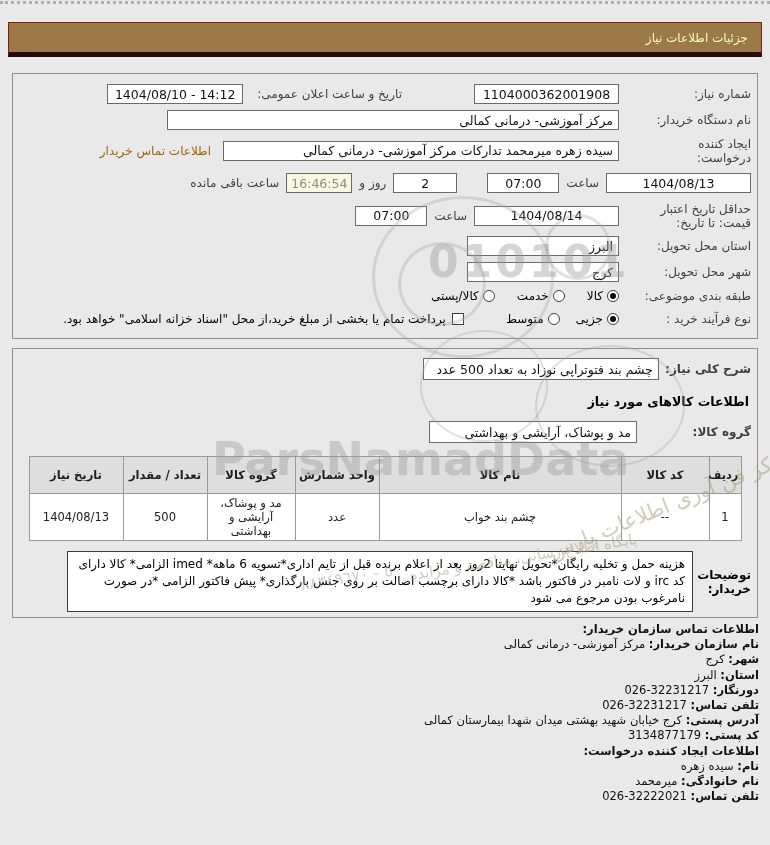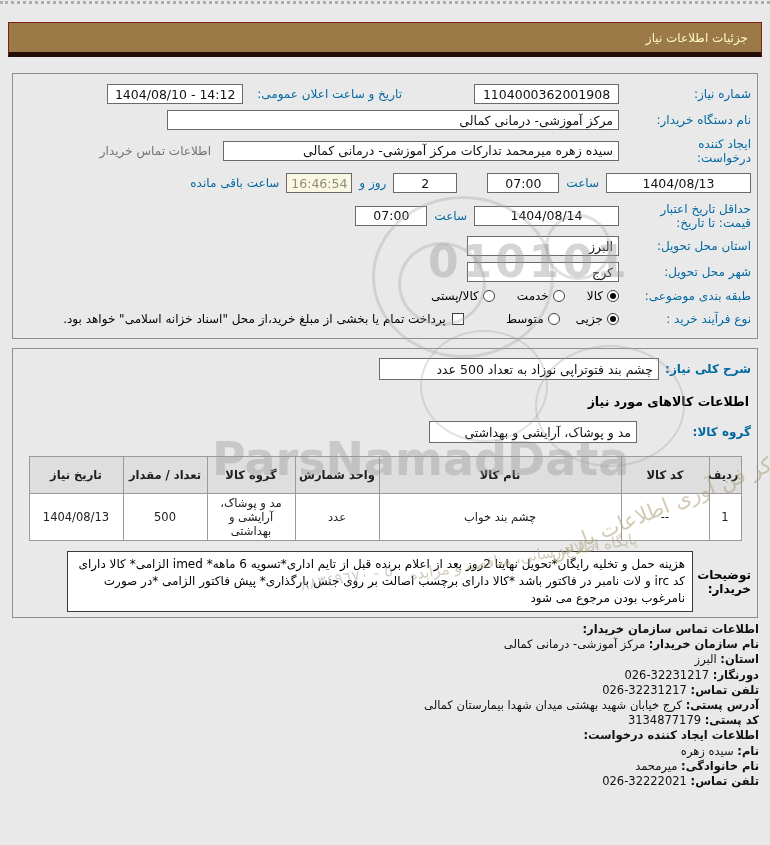--- a/index.html
+++ b/index.html
@@ -11,28 +11,28 @@
   .title-bar { position:absolute; top:22px; right:8px; left:8px; height:35px;
     background:#9c7a48; border:1px solid #7c2016; border-bottom:5px solid #240d06;
     display:flex; align-items:center; padding-right:13px; color:#fef9c3; font-size:12px; z-index:2; }
 
   .sec { position:absolute; right:12px; left:12px; border:1px solid #8f8f8f; z-index:2; }
   .sec1 { top:73px; height:266px; padding:9px 6px 6px 6px; display:flex; flex-direction:column; gap:4px; }
   .sec2 { top:348px; height:270px; padding:8px 6px; }
 
   .row { display:flex; align-items:center; }
   .lblcol { flex:0 0 132px; padding-left:4px; }
-  .lbl { font-size:12px; color:#0369a1; }
+  .lbl { font-size:12px; color:#404040; }
   .lbl span { display:block; line-height:14px; }
   .field { background:#fff; border:1px solid #6a6a6a; height:20px; display:flex; align-items:center;
            justify-content:center; font-size:12.5px; color:#111; }
   .field.rt { justify-content:flex-start; padding:0 5px; }
   .ltr { direction:ltr; }
   .cream { background:#faf7e2; color:#8e8d79; }
-  .link { color:#737373; font-size:12px; text-decoration:none; margin-right:12px; cursor:pointer; }
+  .link { color:#a16207; font-size:12px; text-decoration:none; margin-right:12px; cursor:pointer; }
 
   .radio { width:12px; height:12px; border:1px solid #3f3f3f; border-radius:50%; background:#fff;
            display:inline-block; position:relative; margin-left:4px; flex:0 0 12px; }
   .radio.sel::after { content:''; position:absolute; inset:2px; background:#0a0a0a; border-radius:50%; }
   .cb { width:12px; height:12px; border:1px solid #3f3f3f; background:#fff; display:inline-block; flex:0 0 12px; }
   .optlbl { font-size:12px; }
 
   .b { font-weight:bold; }
   .h-goods { font-size:12.5px; font-weight:bold; margin:13px 2px 0; }
 
@@ -141,21 +141,21 @@
       <span class="optlbl">متوسط</span>
       <span class="cb" style="margin-right:42px; margin-left:6px;"></span>
       <span class="optlbl">پرداخت تمام یا بخشی از مبلغ خرید،از محل "اسناد خزانه اسلامی" خواهد بود.</span>
     </div>
   </div>
 
   <div class="sec sec2">
 
     <div class="row" style="min-height:24px;">
       <div class="lbl b" style="flex:0 0 92px;">شرح کلی نیاز:</div>
-      <div class="field rt" style="width:280px; height:22px;">چشم بند فتوتراپی نوزاد به تعداد 500 عدد</div>
+      <div class="field rt" style="width:236px; height:22px;">چشم بند فتوتراپی نوزاد به تعداد 500 عدد</div>
     </div>
 
     <div class="h-goods">اطلاعات کالاهای مورد نیاز</div>
 
     <div class="row" style="margin-top:11px; min-height:24px;">
       <div class="lbl b" style="flex:0 0 74px;">گروه کالا:</div>
       <div class="field rt" style="width:208px; height:22px; margin-right:40px;">مد و پوشاک، آرایشی و بهداشتی</div>
     </div>
 
     <table class="goods">
@@ -197,20 +197,21 @@
         <span>توضیحات</span>
           <span>خریدار:</span>
       </div>
       <div class="notes-box">هزینه حمل و تخلیه رایگان*تحویل نهایتا 2روز بعد از اعلام برنده قبل از تایم اداری*تسویه 6 ماهه* imed الزامی* کالا دارای کد irc و لات نامبر در فاکتور باشد *کالا دارای برچسب اصالت بر روی جنس بارگذاری* پیش فاکتور الزامی *در صورت نامرغوب بودن مرجوع می شود</div>
     </div>
   </div>
 
   <div class="contact">
     <div class="b">اطلاعات تماس سازمان خریدار:</div>
     <div><span class="b">نام سازمان خریدار:</span> <span>مرکز آموزشی- درمانی کمالی</span></div>
+    <div><span class="b">شهر:</span> <span>کرج</span></div>
     <div><span class="b">استان:</span> <span>البرز</span></div>
     <div><span class="b">دورنگار:</span> <span>32231217-026</span></div>
     <div><span class="b">تلفن تماس:</span> <span>32231217-026</span></div>
     <div><span class="b">آدرس پستی:</span> <span>کرج خیابان شهید بهشتی میدان شهدا بیمارستان کمالی</span></div>
     <div><span class="b">کد پستی:</span> <span>3134877179</span></div>
     <div class="b">اطلاعات ایجاد کننده درخواست:</div>
     <div><span class="b">نام:</span> <span>سیده زهره</span></div>
     <div><span class="b">نام خانوادگی:</span> <span>میرمحمد</span></div>
     <div><span class="b">تلفن تماس:</span> <span>32222021-026</span></div>
   </div>

